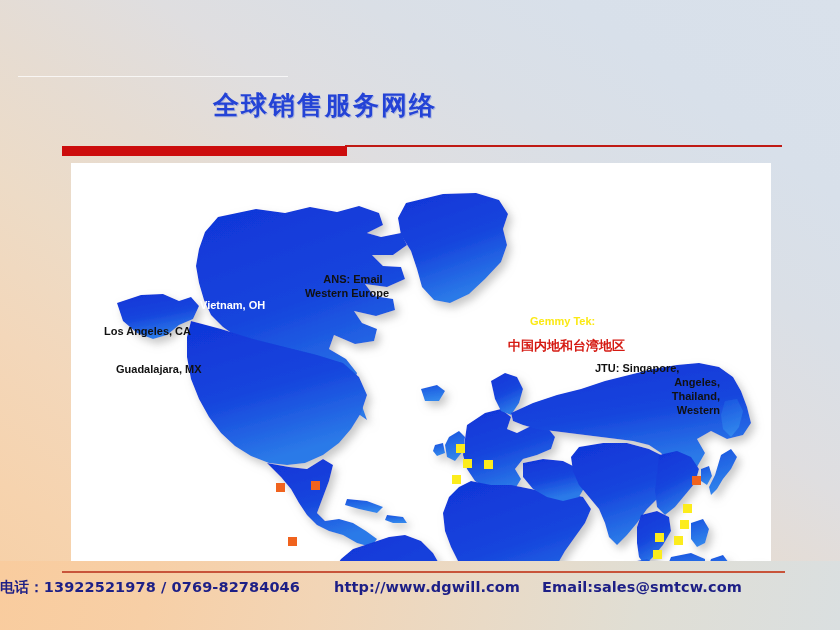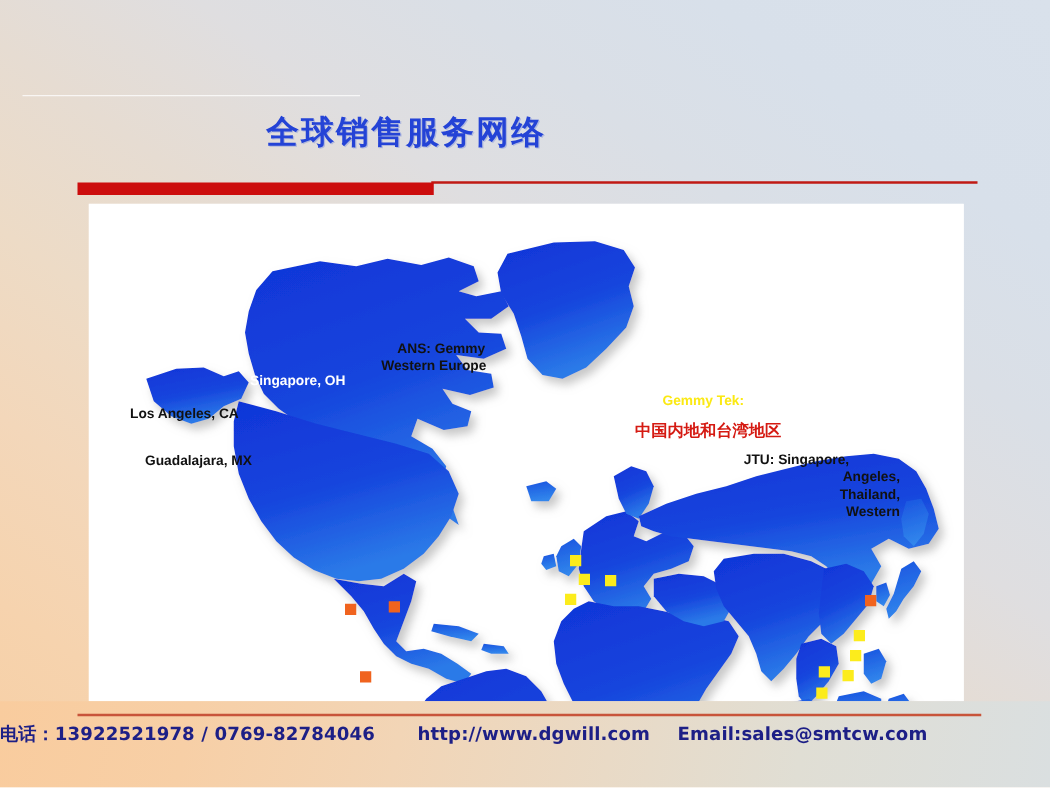--- a/index.html
+++ b/index.html
@@ -168,21 +168,21 @@
     position: absolute;
     font-family: "Liberation Sans", "DejaVu Sans", sans-serif;
     font-size: 11px;
     font-weight: 700;
     white-space: nowrap;
     line-height: 1.22;
   }
   .map-label.white { color: #ffffff; }
   .map-label.black { color: #111111; }
   .map-label.yellow { color: #fbe913; }
-  .map-label.red    { color: #d51a12; font-family: Liberation Mono, monospace; font-size: 13px; }
+  .map-label.red    { color: #d51a12; font-family: Liberation Sans, sans-serif; font-size: 13px; }
   .map-label.center { text-align: center; }
   .map-label.right  { text-align: right; }
 
   
   #footer-band {
     position: absolute;
     left: 0;
     top: 561px;
     width: 840px;
     height: 69px;
@@ -388,27 +388,27 @@
     <div class="marker yellow" style="left:413px;top:297px;"></div>
     <div class="marker yellow" style="left:381px;top:312px;"></div>
     <div class="marker orange" style="left:621px;top:313px;"></div>
     <div class="marker yellow" style="left:612px;top:341px;"></div>
     <div class="marker yellow" style="left:609px;top:357px;"></div>
     <div class="marker yellow" style="left:584px;top:370px;"></div>
     <div class="marker yellow" style="left:603px;top:373px;"></div>
     <div class="marker yellow" style="left:582px;top:387px;"></div>
     <div class="marker yellow" style="left:587px;top:403px;"></div>
 
-    <div class="map-label white" style="left:129px;top:136px;">Singapore, OH</div>
+    <div class="map-label white" style="left:129px;top:136px;">Vietnam, OH</div>
 
     <div class="map-label black" style="left:33px;top:162px;">Los Angeles, CA</div>
 
     <div class="map-label black" style="left:45px;top:200px;">Guadalajara, MX</div>
 
-    <div class="map-label black center" style="left:220px;top:110px;width:124px;">ANS: Gemmy</div>
+    <div class="map-label black center" style="left:220px;top:110px;width:124px;">ANS: Email</div>
     <div class="map-label black center" style="left:208px;top:124px;width:136px;">Western Europe</div>
 
     <div class="map-label black" style="left:252px;top:440px;">SMTS: Brazil</div>
 
     <div class="map-label yellow" style="left:459px;top:152px;">Gemmy Tek:</div>
     <div class="map-label red" style="left:437px;top:175px;">中国内地和台湾地区</div>
 
     <div class="map-label black" style="left:524px;top:199px;">JTU: Singapore,</div>
     <div class="map-label black right" style="left:548px;top:213px;width:101px;">Angeles,</div>
     <div class="map-label black right" style="left:548px;top:227px;width:101px;">Thailand,</div>

